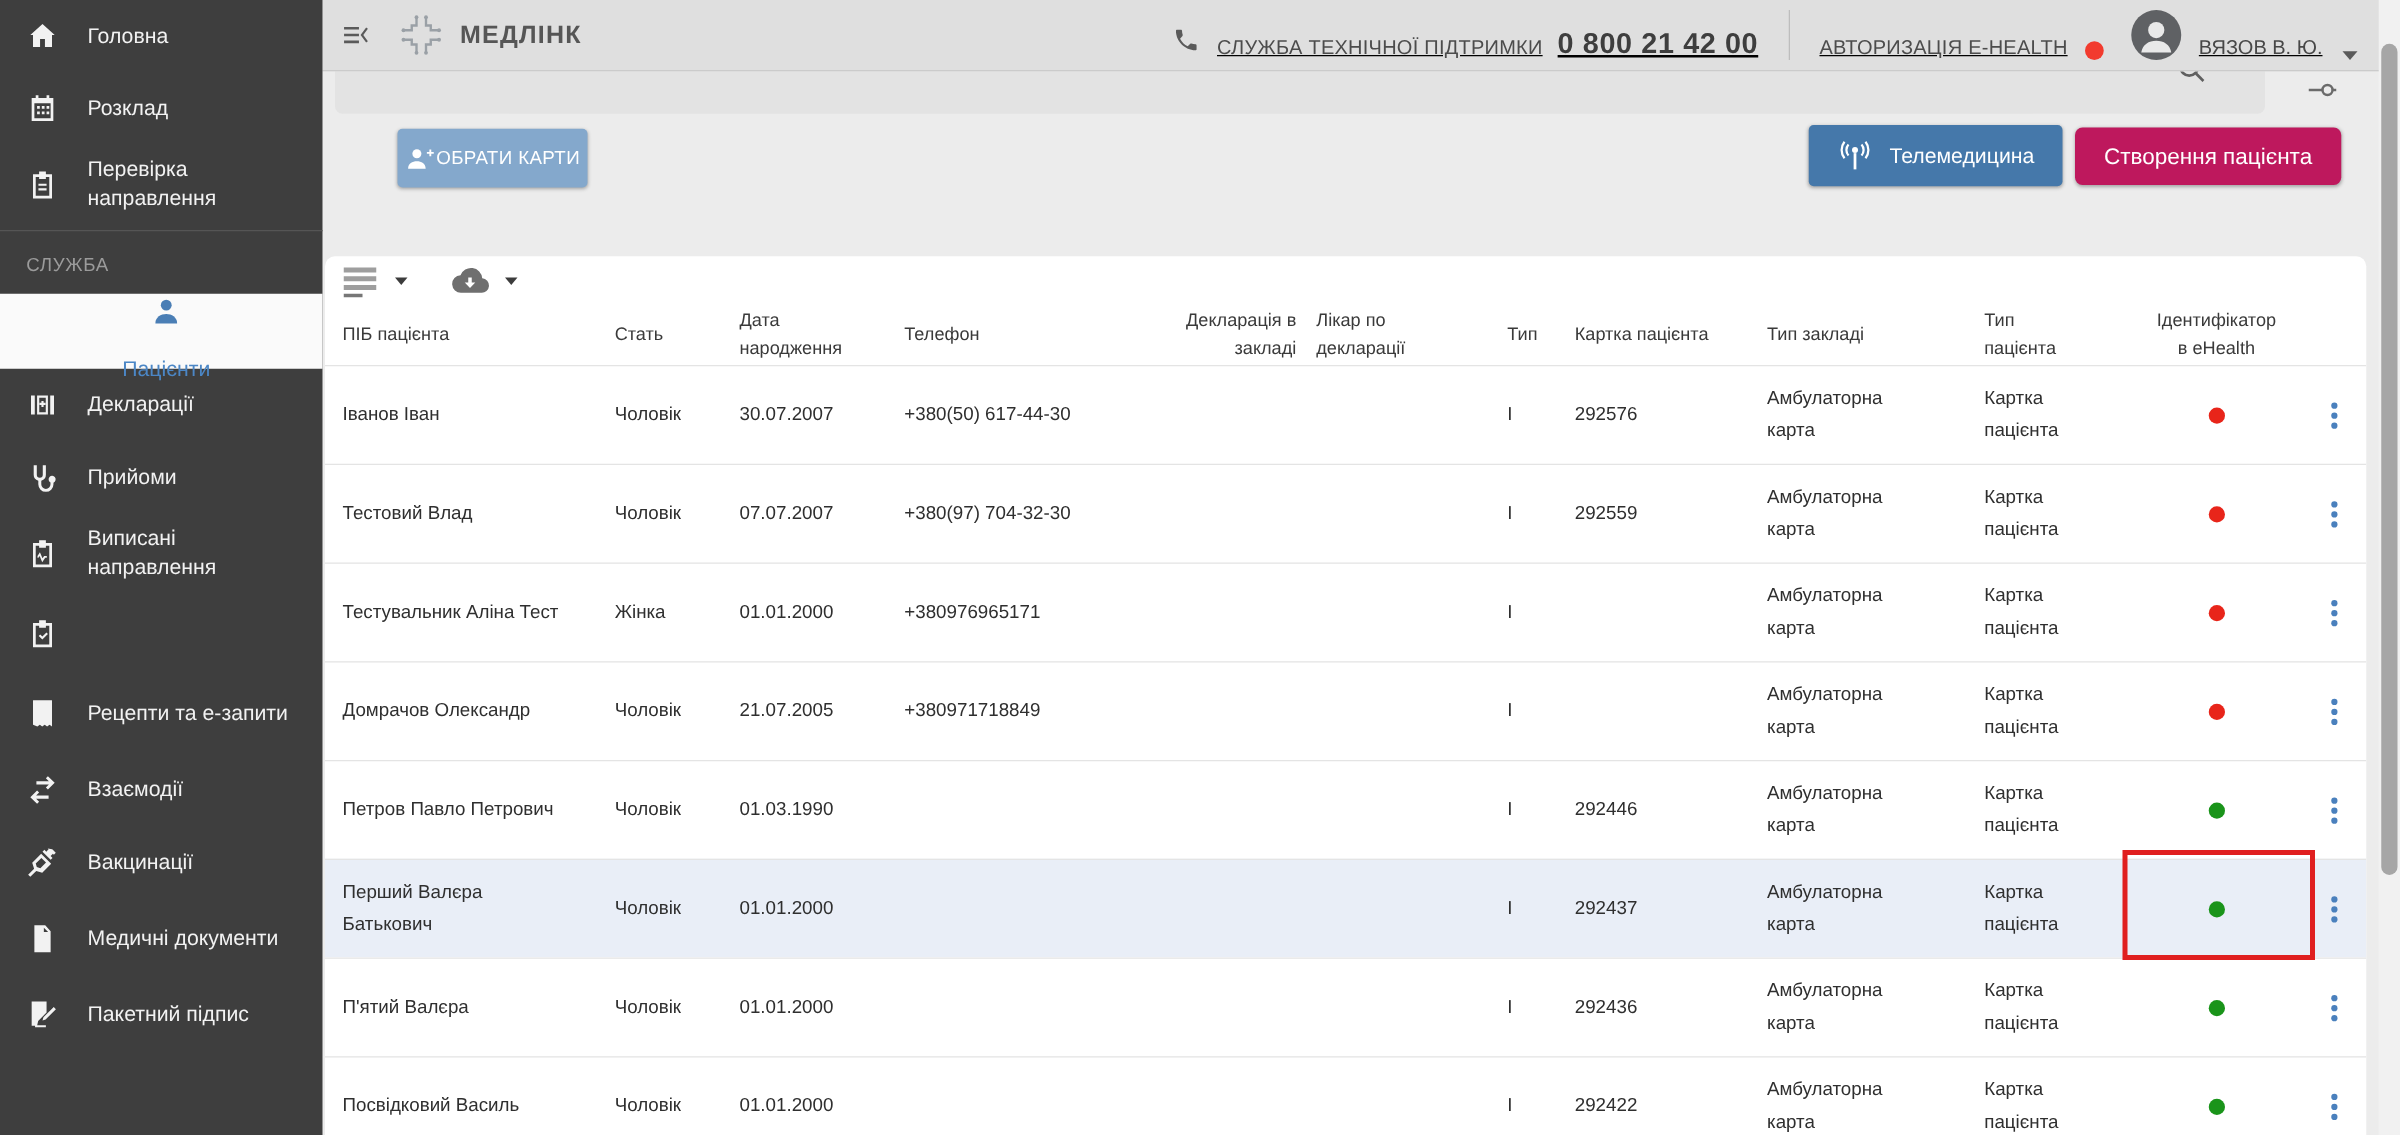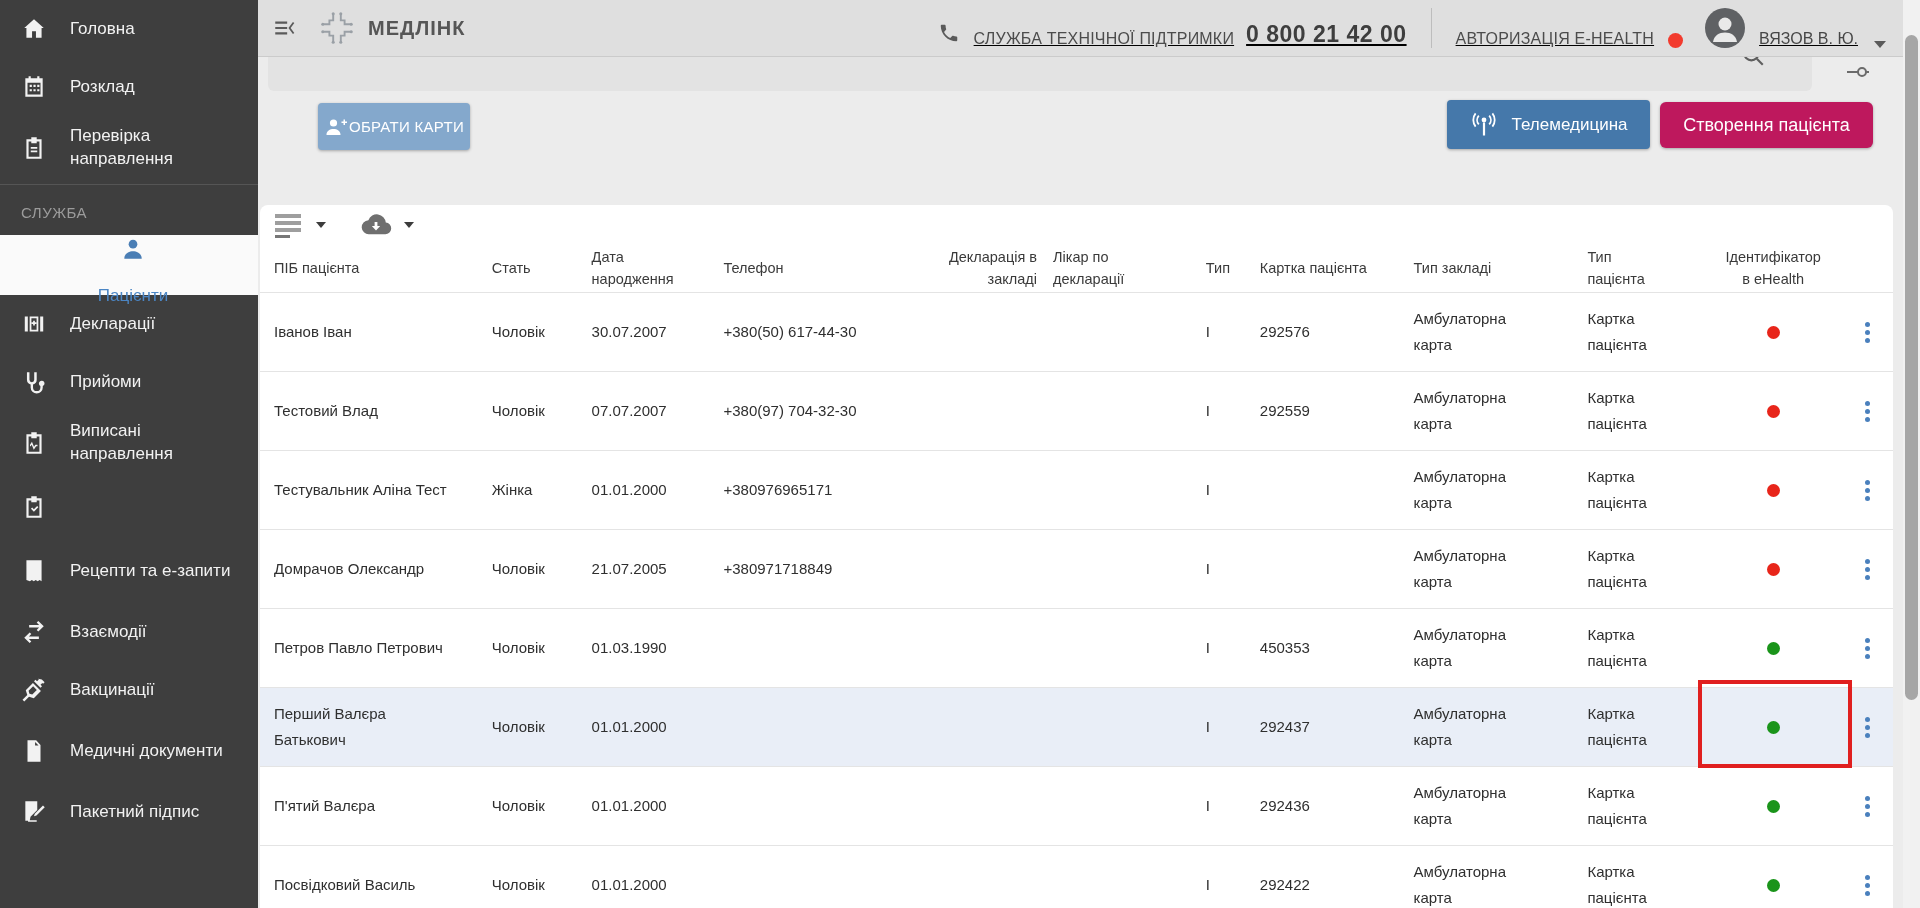--- a/index.html
+++ b/index.html
@@ -526,21 +526,21 @@
             <div class="cell c4">
               <span></span>
             </div>
             <div class="cell c5">
               <span></span>
             </div>
             <div class="cell c6">
               <span>I</span>
             </div>
             <div class="cell c7">
-              <span>450353</span>
+              <span>292446</span>
             </div>
             <div class="cell c8">
               <span>Амбулаторна карта</span>
             </div>
             <div class="cell c9">
               <span>Картка пацієнта</span>
             </div>
             <div class="cell c10">
               <span class="dot" style="background: rgb(26, 148, 26);"></span>
             </div>

